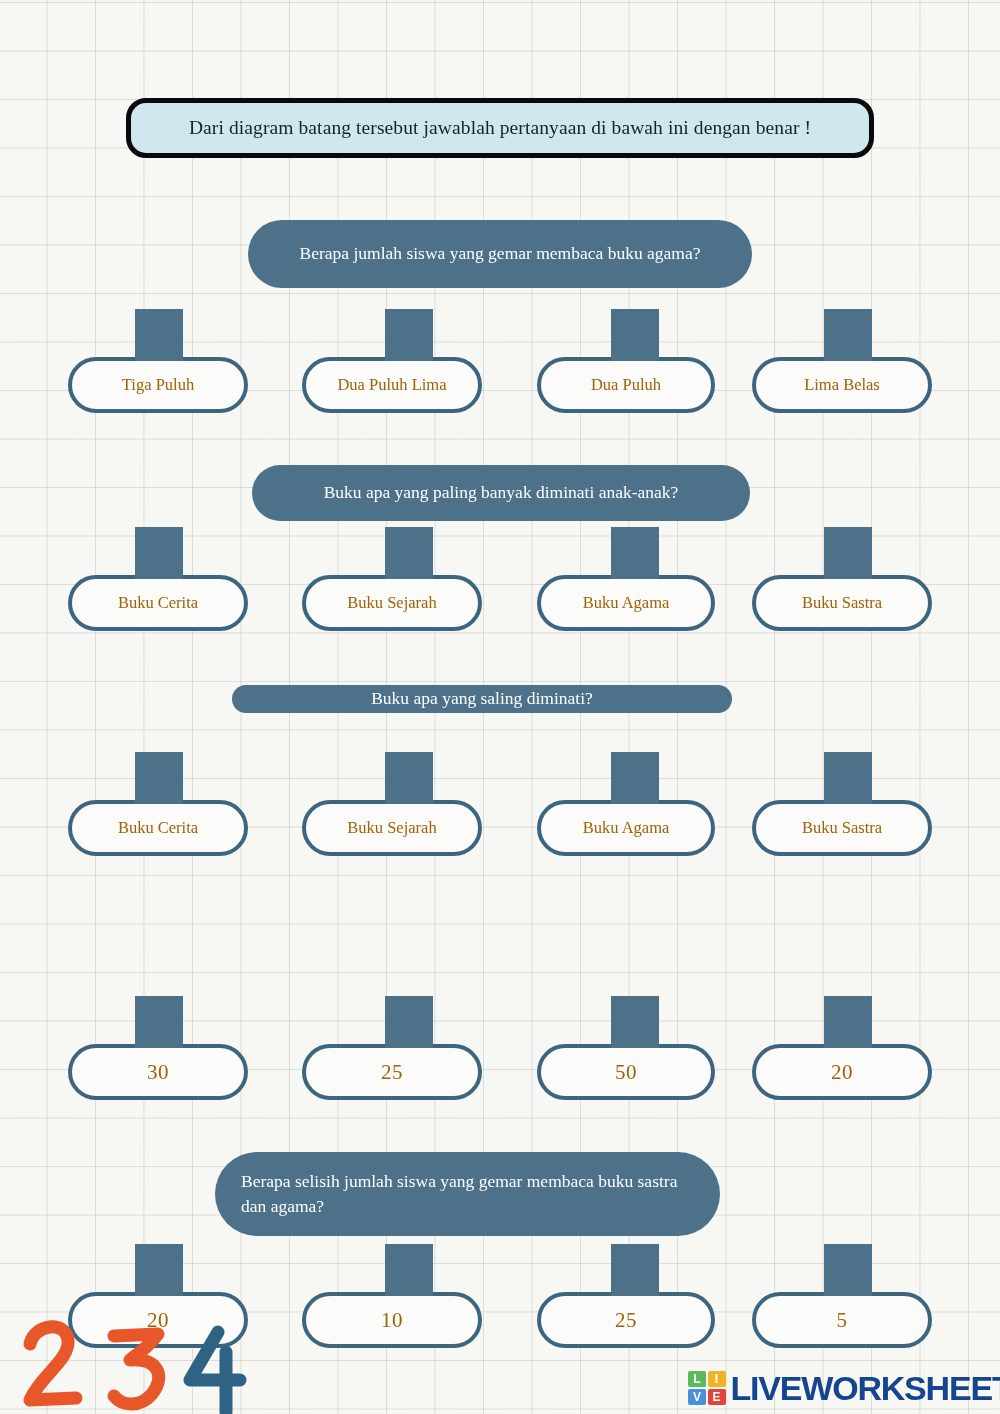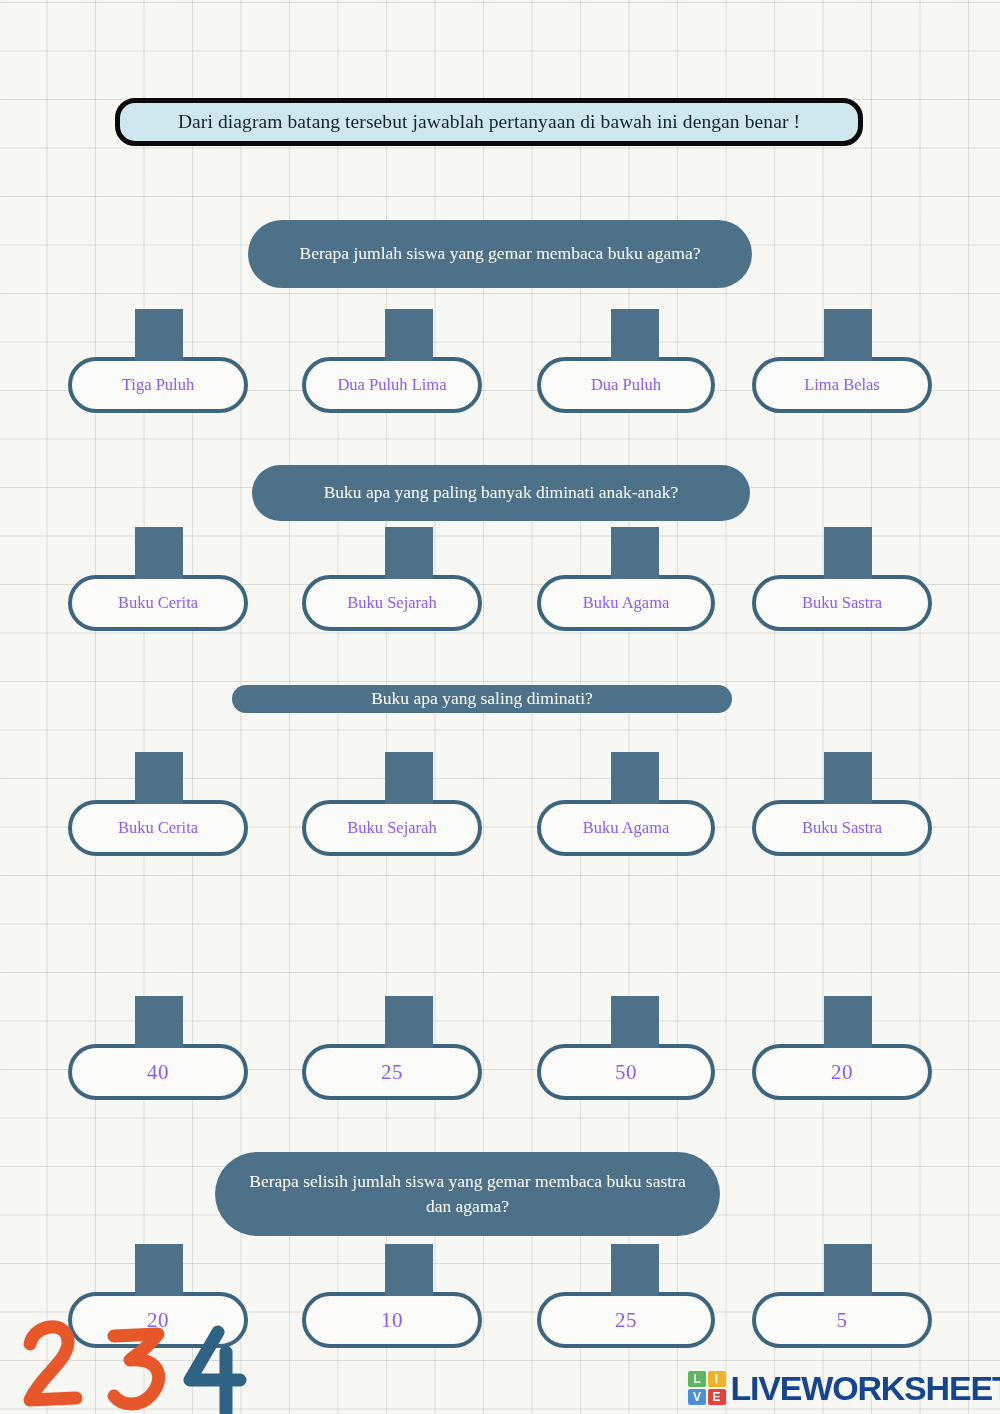--- a/index.html
+++ b/index.html
@@ -22,24 +22,24 @@
   }
 
   .sheet {
     position: absolute;
     inset: 0;
   }
 
   
   .header-banner {
     position: absolute;
-    left: 115px;
+    left: 126px;
     top: 98px;
     width: 748px;
-    height: 48px;
+    height: 60px;
     box-sizing: border-box;
     background: #cfe8f0;
     border: 5px solid #0a0a0a;
     border-radius: 20px;
     display: flex;
     align-items: center;
     justify-content: center;
     text-align: center;
   }
   .header-banner .txt {
@@ -52,21 +52,21 @@
   
   .question {
     position: absolute;
     box-sizing: border-box;
     background: #4c7189;
     border-radius: 999px;
     color: #ffffff;
     display: flex;
     align-items: center;
     justify-content: center;
-    text-align: center;
+    text-align: left;
     line-height: 1.45;
     font-size: 17.5px;
     padding: 0 26px;
   }
 
   
   .option-row {
     position: absolute;
     left: 0;
     width: 1000px;
@@ -81,21 +81,21 @@
     background: #fbfbfa;
     border: 4.5px solid #3c6680;
     border-radius: 999px;
     display: flex;
     align-items: center;
     justify-content: center;
     text-align: center;
   }
   .option .label {
     font-size: 16.5px;
-    color: #8b5cf6;
+    color: #a16207;
     padding: 0 8px;
     white-space: nowrap;
   }
   .option .label.num {
     font-size: 21px;
     letter-spacing: .5px;
   }
   .option .tab {
     position: absolute;
     width: 48px;
@@ -240,21 +240,21 @@
     </div>
     <div class="option col3">
       <span class="tab"></span>
       <span class="label">Buku Sastra</span>
     </div>
   </div>
 
   <div class="option-row" style="top:992px;">
     <div class="option col0">
       <span class="tab"></span>
-      <span class="label num">40</span>
+      <span class="label num">30</span>
     </div>
     <div class="option col1">
       <span class="tab"></span>
       <span class="label num">25</span>
     </div>
     <div class="option col2">
       <span class="tab"></span>
       <span class="label num">50</span>
     </div>
     <div class="option col3">

